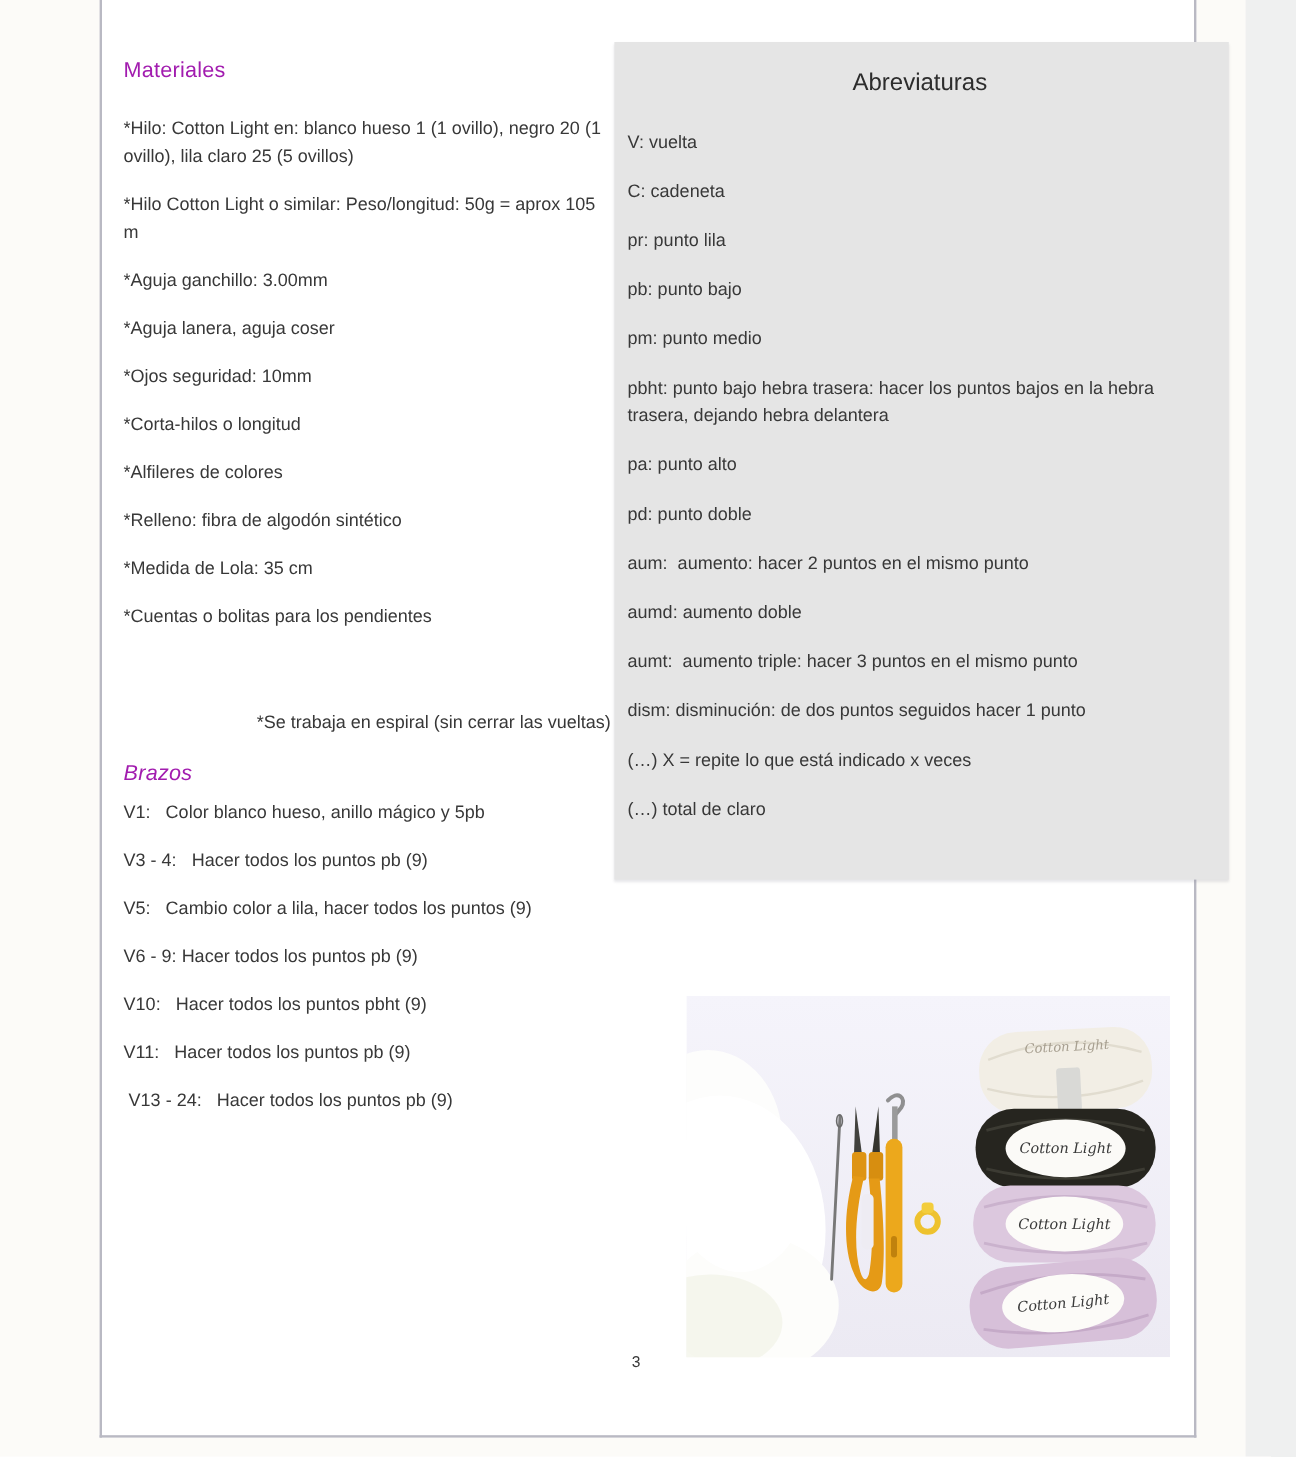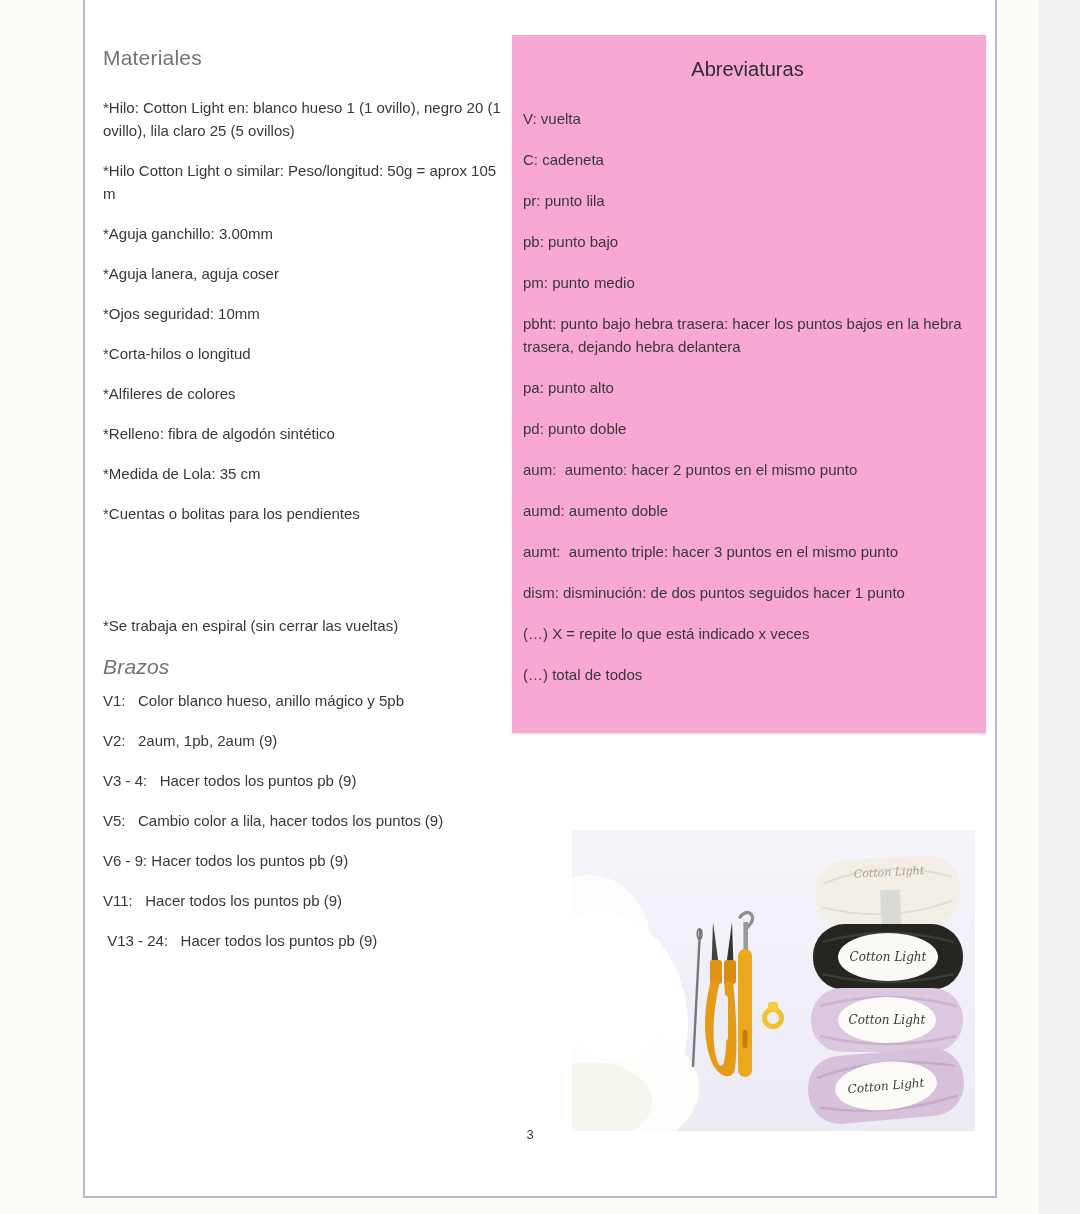--- a/index.html
+++ b/index.html
@@ -15,33 +15,33 @@
   }
   .page{
     position:absolute; left:83px; top:-2px; width:914px; height:1200px;
     background:#ffffff; box-sizing:border-box;
     border:2px solid #b9b9c3; border-top:none;
   }
   .left-col{
     position:absolute; left:103px; top:46px; width:406px;
   }
   h2.doc-h{
-    font-size:21px; font-weight:400; color:#737373;
+    font-size:18px; font-weight:400; color:#a21caf;
     margin:0 0 26px 0; line-height:24px; letter-spacing:.2px;
   }
   h2.arms-h{ margin:18px 0 10px 0;font-style:italic; }
   .left-col p, .abbrev p{
     font-size:15px; line-height:23px; margin:0 0 17px 0;
     white-space:pre-wrap; color:#383838;
   }
   .abbrev p{ margin:0 0 18px 0; }
-  p.spiral-note{ margin-top:89px; }
+  p.spiral-note{ margin-top:66px;text-align:right; }
   .abbrev{
-    position:absolute; left:512px; top:35px; width:474px; height:698px;
-    background:#f9a8d4; box-sizing:border-box;
+    position:absolute; left:512px; top:35px; width:512px; height:698px;
+    background:#e5e5e5; box-sizing:border-box;
     padding:22px 14px 0 11px;
     box-shadow:0 2px 2px rgba(120,120,140,.18);
   }
   .abbrev h2{
     text-align:center; font-size:20px; font-weight:400; color:#2d2d2d;
     margin:0 0 26px 0; line-height:24px;
   }
   .photo{
     position:absolute; left:572px; top:830px; width:403px; height:301px;
     display:block;
@@ -66,44 +66,44 @@
     <p>*Aguja lanera, aguja coser</p>
     <p>*Ojos seguridad: 10mm</p>
     <p>*Corta-hilos o longitud</p>
     <p>*Alfileres de colores</p>
     <p>*Relleno: fibra de algodón sintético</p>
     <p>*Medida de Lola: 35 cm</p>
     <p>*Cuentas o bolitas para los pendientes</p>
     <p class="spiral-note">*Se trabaja en espiral (sin cerrar las vueltas)</p>
     <h2 class="doc-h arms-h">Brazos</h2>
     <p>V1:   Color blanco hueso, anillo mágico y 5pb</p>
-    <p>V2:   2aum, 1pb, 2aum (9)</p>
     <p>V3 - 4:   Hacer todos los puntos pb (9)</p>
     <p>V5:   Cambio color a lila, hacer todos los puntos (9)</p>
     <p>V6 - 9: Hacer todos los puntos pb (9)</p>
+    <p>V10:   Hacer todos los puntos pbht (9)</p>
     <p>V11:   Hacer todos los puntos pb (9)</p>
     <p> V13 - 24:   Hacer todos los puntos pb (9)</p>
   </div>
 
   <div class="abbrev">
     <h2>Abreviaturas</h2>
     <p>V: vuelta</p>
     <p>C: cadeneta</p>
     <p>pr: punto lila</p>
     <p>pb: punto bajo</p>
     <p>pm: punto medio</p>
     <p>pbht: punto bajo hebra trasera: hacer los puntos bajos en la hebra trasera, dejando hebra delantera</p>
     <p>pa: punto alto</p>
     <p>pd: punto doble</p>
     <p>aum:  aumento: hacer 2 puntos en el mismo punto</p>
     <p>aumd: aumento doble</p>
     <p>aumt:  aumento triple: hacer 3 puntos en el mismo punto</p>
     <p>dism: disminución: de dos puntos seguidos hacer 1 punto</p>
     <p>(…) X = repite lo que está indicado x veces</p>
-    <p>(…) total de todos</p>
+    <p>(…) total de claro</p>
   </div>
 
   <svg class="photo" viewBox="0 0 403 301" xmlns="http://www.w3.org/2000/svg">
     <defs>
       <linearGradient id="pbg" x1="0" y1="0" x2="0" y2="1">
         <stop offset="0" stop-color="#f5f4fb"></stop>
         <stop offset="1" stop-color="#eceaf3"></stop>
       </linearGradient>
     </defs>
     <rect x="0" y="0" width="403" height="301" fill="url(#pbg)"></rect>

